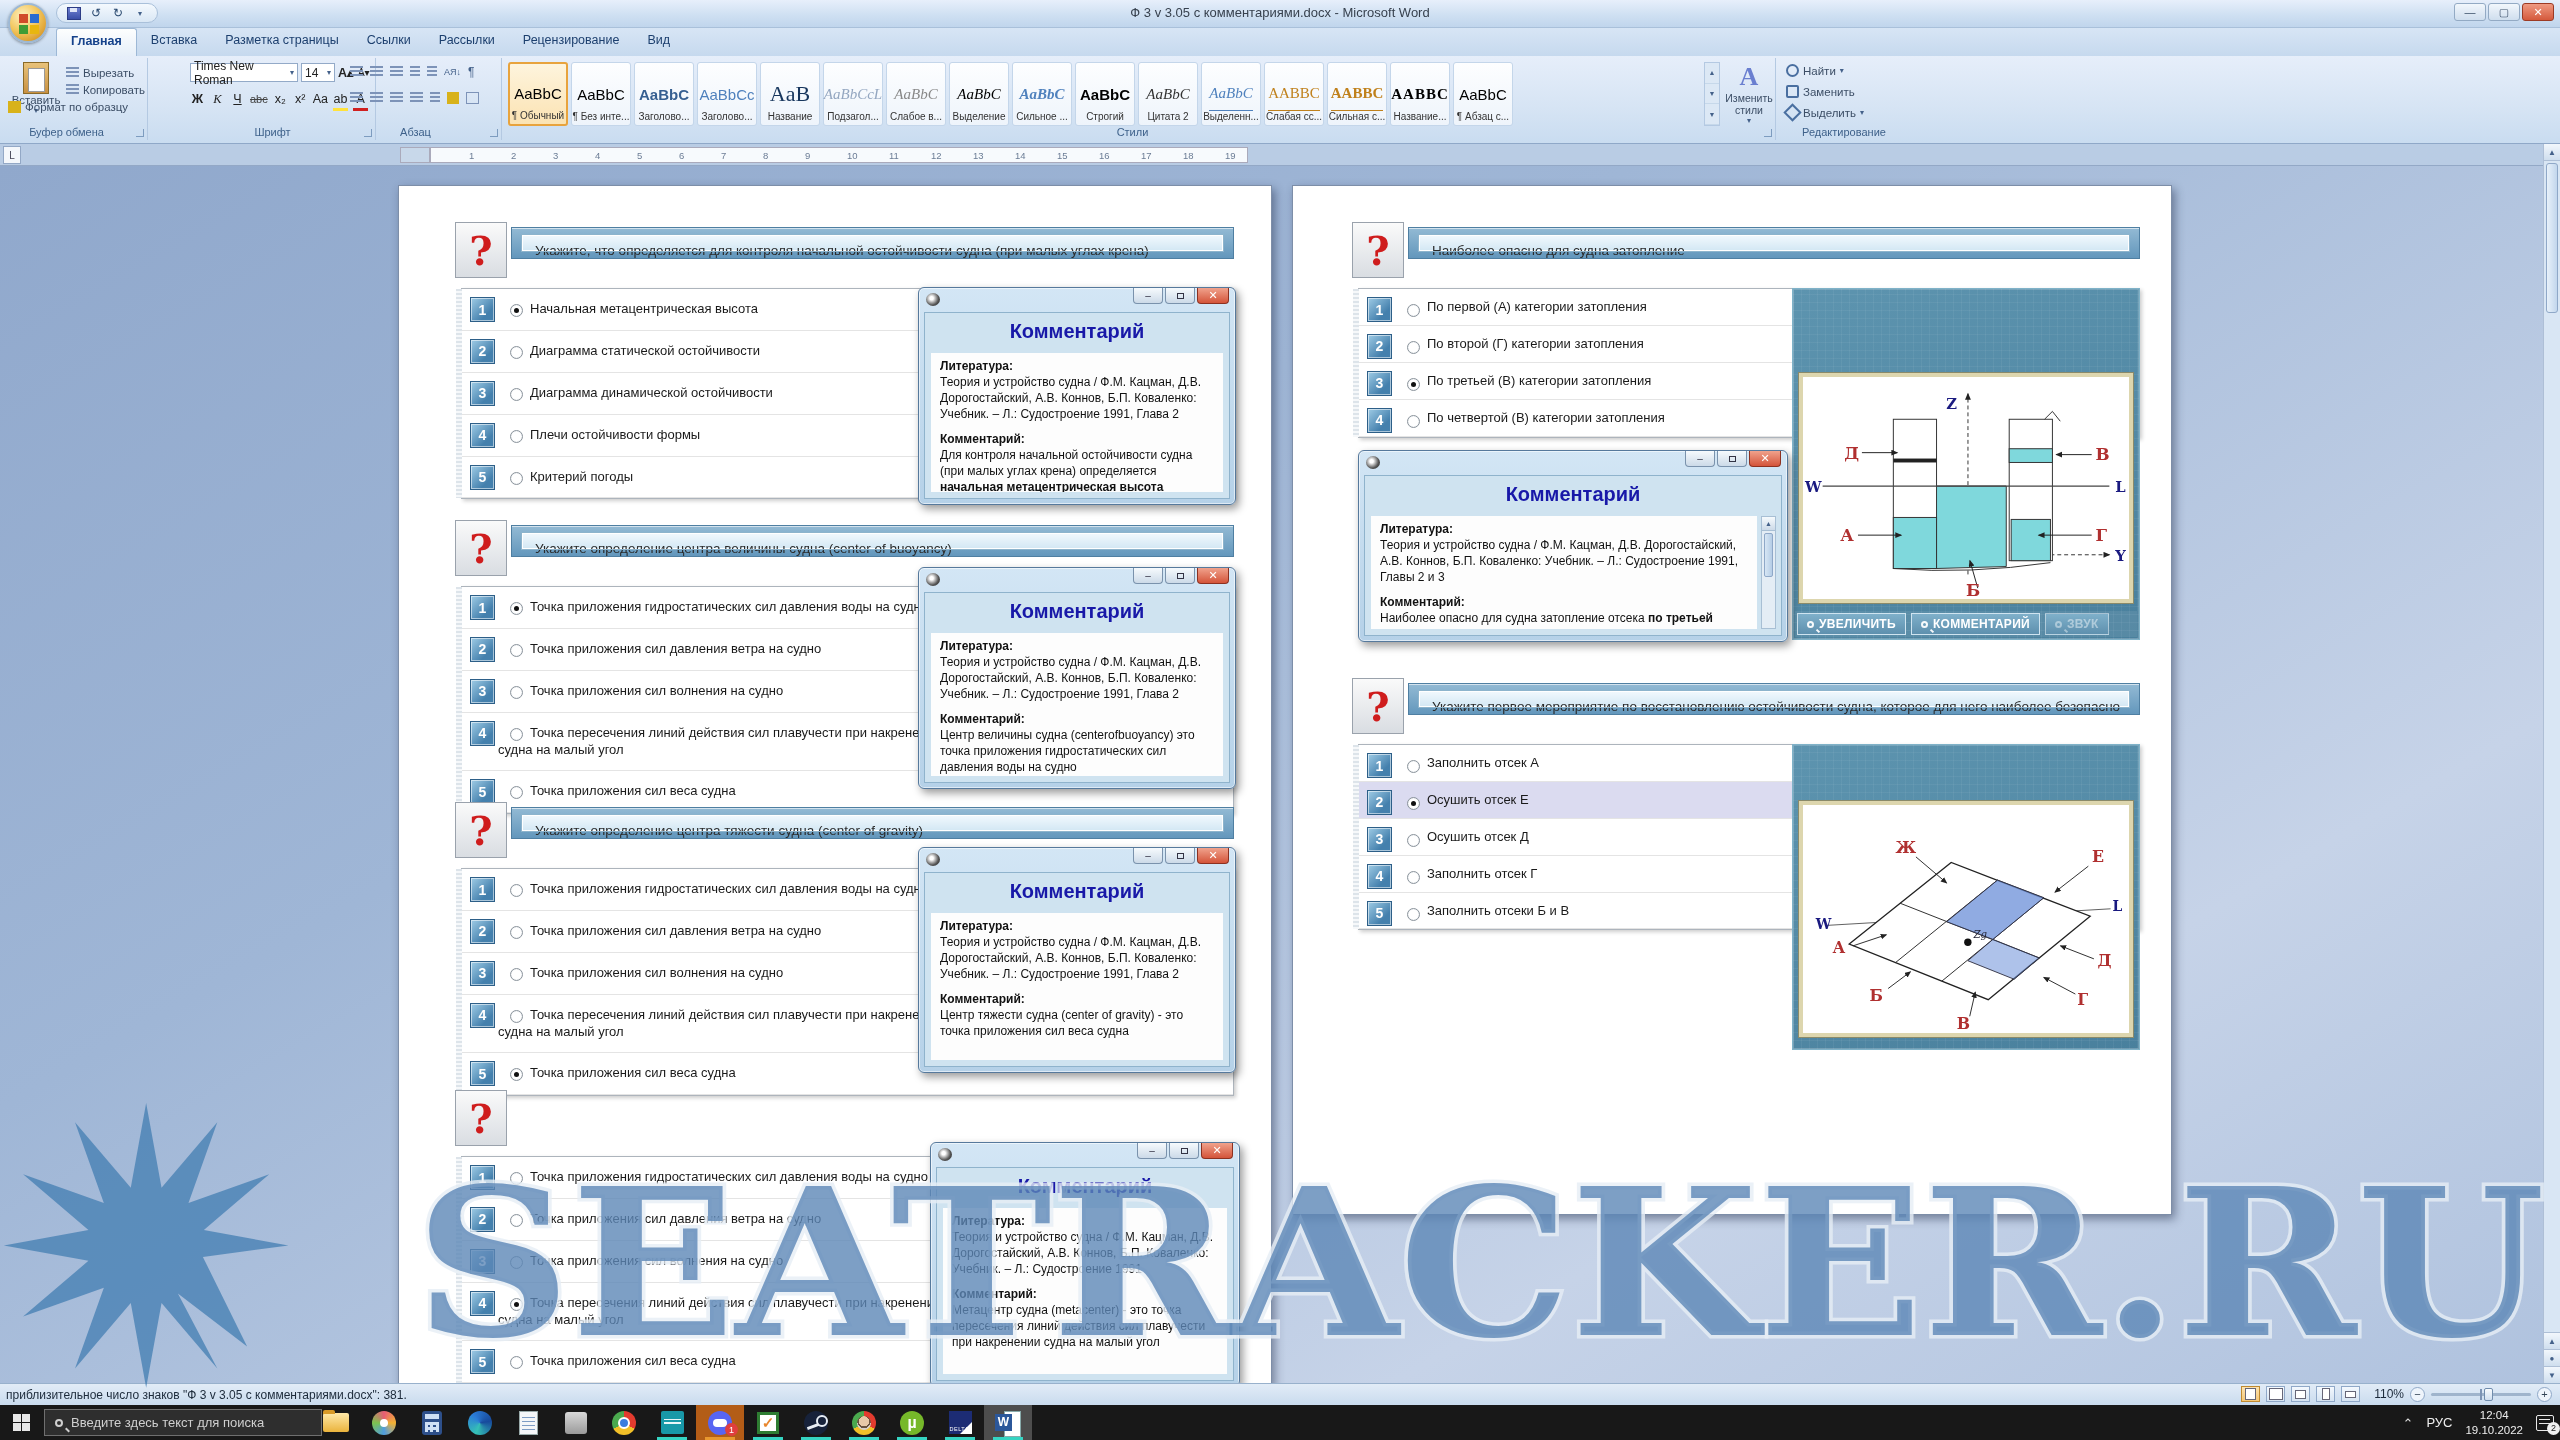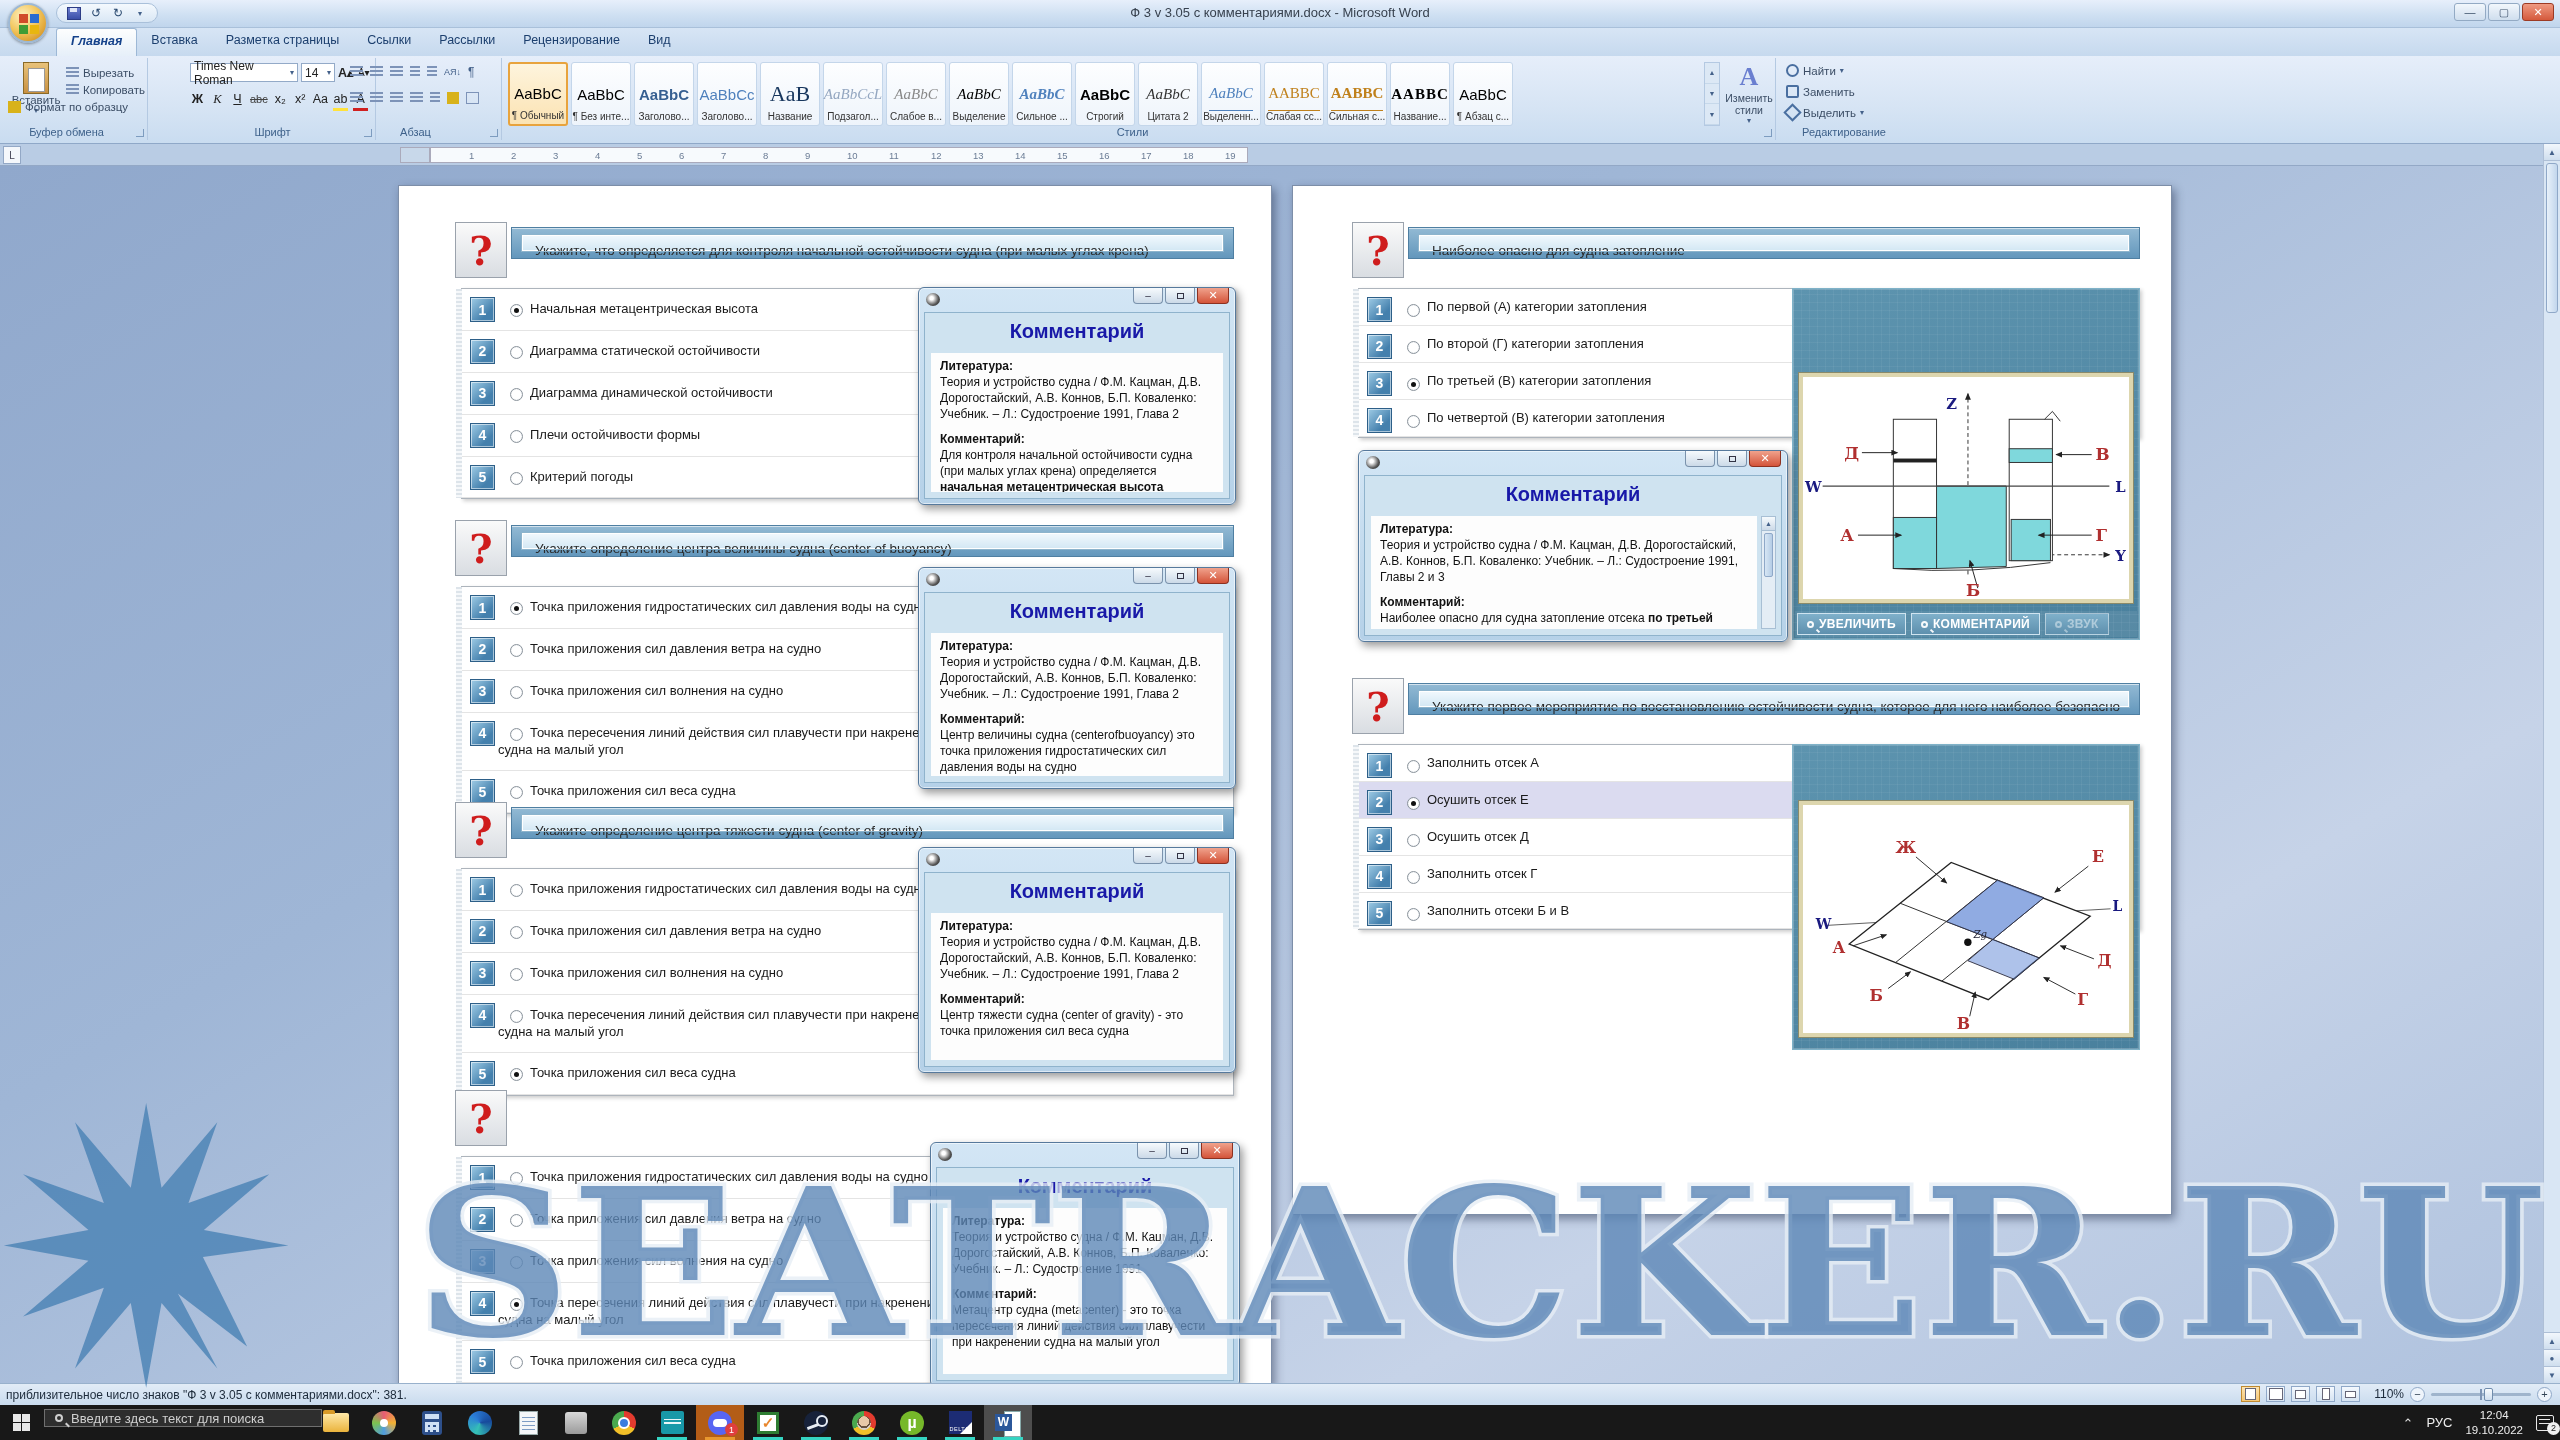--- a/index.html
+++ b/index.html
@@ -26,21 +26,21 @@
   .wbtn{width:32px;height:18px;border:1px solid #93aac4;border-radius:3px;
     background:linear-gradient(#f2f7fc,#cfdeee);color:#3a4e68;font-size:11px;
     display:flex;align-items:center;justify-content:center;}
   .wbtn.close{background:linear-gradient(#ef9a82,#d4593c);color:#fff;border-color:#9c3a24;}
   
   #tabrow{position:absolute;left:0;top:28px;width:2560px;height:28px;
     background:linear-gradient(#d7e5f5,#c6d9ee);}
   #tabs{position:absolute;left:56px;top:0;height:28px;display:flex;}
   .rtab{padding:5px 14px 4px;font-size:12.5px;color:#1c3f6e;}
   .rtab.active{background:linear-gradient(#fdfefe,#e6eff9);border:1px solid #9db8d6;border-bottom:none;
-    border-radius:3px 3px 0 0;color:#15428b;font-weight:bold;font-style:italic;}
+    border-radius:3px 3px 0 0;color:#15428b;font-weight:bold;}
   
   #ribbon{position:absolute;left:0;top:56px;width:2560px;height:88px;
     background:linear-gradient(#e6eefa,#d6e4f4 60%,#c9dcf0);border-bottom:1px solid #8fa8c8;}
   .rgroup{position:absolute;top:2px;height:82px;border-right:1px solid #b4c9e2;}
   .glabel{position:absolute;bottom:2px;left:0;right:14px;text-align:center;font-size:11px;color:#3e618a;}
   .launcher{position:absolute;right:3px;bottom:3px;width:8px;height:8px;border:1px solid #7d9cbf;
     border-top:none;border-left:none;}
   .rsmall{display:flex;align-items:center;gap:4px;font-size:11.5px;color:#3c4e66;height:17px;}
   .ricon{width:13px;height:12px;background:repeating-linear-gradient(#7d93b8 0 2px,transparent 2px 4px);}
   .combo{background:#fff;border:1px solid #93aac8;font-size:12px;color:#222;
@@ -194,21 +194,21 @@
     display:flex;align-items:center;justify-content:center;font-size:11px;color:#345;line-height:1;}
   #ztrack{position:relative;width:100px;height:3px;background:#9fb4cc;border-radius:2px;}
   #znotch{position:absolute;left:49px;top:-4px;width:2px;height:11px;background:#7d94b4;}
   #zthumb{position:absolute;left:53px;top:-5px;width:9px;height:13px;background:linear-gradient(#f8fbfe,#cfdeee);
     border:1px solid #708cac;border-radius:2px;}
   
   #taskbar{position:absolute;left:0;top:1405px;width:2560px;height:35px;background:#181818;z-index:40;}
   #startbtn{position:absolute;left:0;top:0;width:42px;height:35px;display:flex;align-items:center;justify-content:center;}
   .winlogo{display:grid;grid-template-columns:8px 8px;grid-template-rows:8px 8px;gap:1px;}
   .winlogo span{background:#e8e8e8;}
-  #tbsearch{position:absolute;left:44px;top:4px;width:278px;height:18px;background:#2e2e2e;
+  #tbsearch{position:absolute;left:44px;top:4px;width:278px;height:27px;background:#2e2e2e;
     border:1px solid #6f6f6f;display:flex;align-items:center;color:#cfcfcf;font-size:13px;gap:8px;padding-left:10px;}
   .searchglyph{width:8px;height:8px;border:2px solid #cfcfcf;border-radius:50%;position:relative;flex:none;}
   .searchglyph::after{content:"";position:absolute;left:8px;top:8px;width:5px;height:2px;background:#cfcfcf;transform:rotate(45deg);}
   #tbwidget{position:absolute;right:1px;top:1px;width:60px;height:23px;
     background:linear-gradient(100deg,#7ec3d8 0 30%,#e8a13c 30% 55%,#b express 0,#c96a28 55% 75%,#4c7c3c 75%);}
   #tb-apps{position:absolute;left:312px;top:0;display:flex;}
   .tbcell{width:48px;height:35px;position:relative;display:flex;align-items:center;justify-content:center;}
   .tbcell.attention{background:#b35d17;}
   .tbcell.active{background:#4d4d4d;}
   .tbcell.run::after{content:"";position:absolute;bottom:0;left:9px;right:9px;height:3px;background:#35d4c2;}

